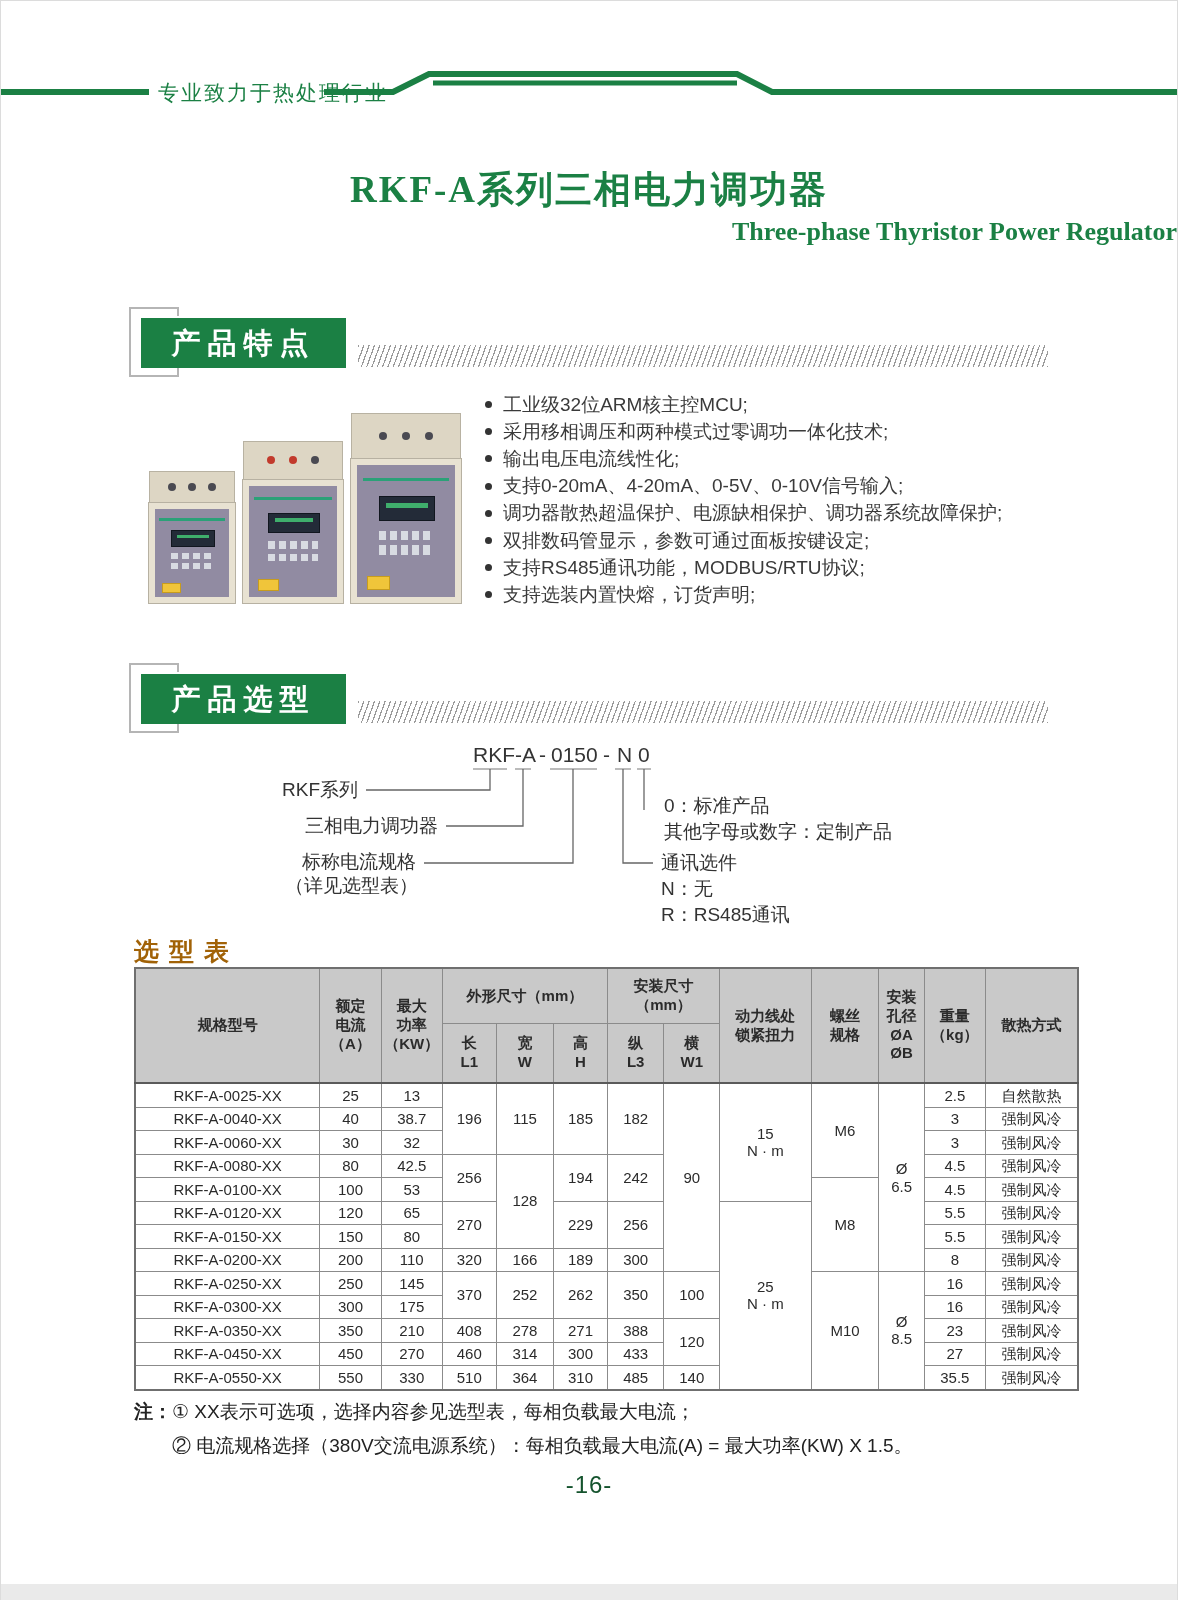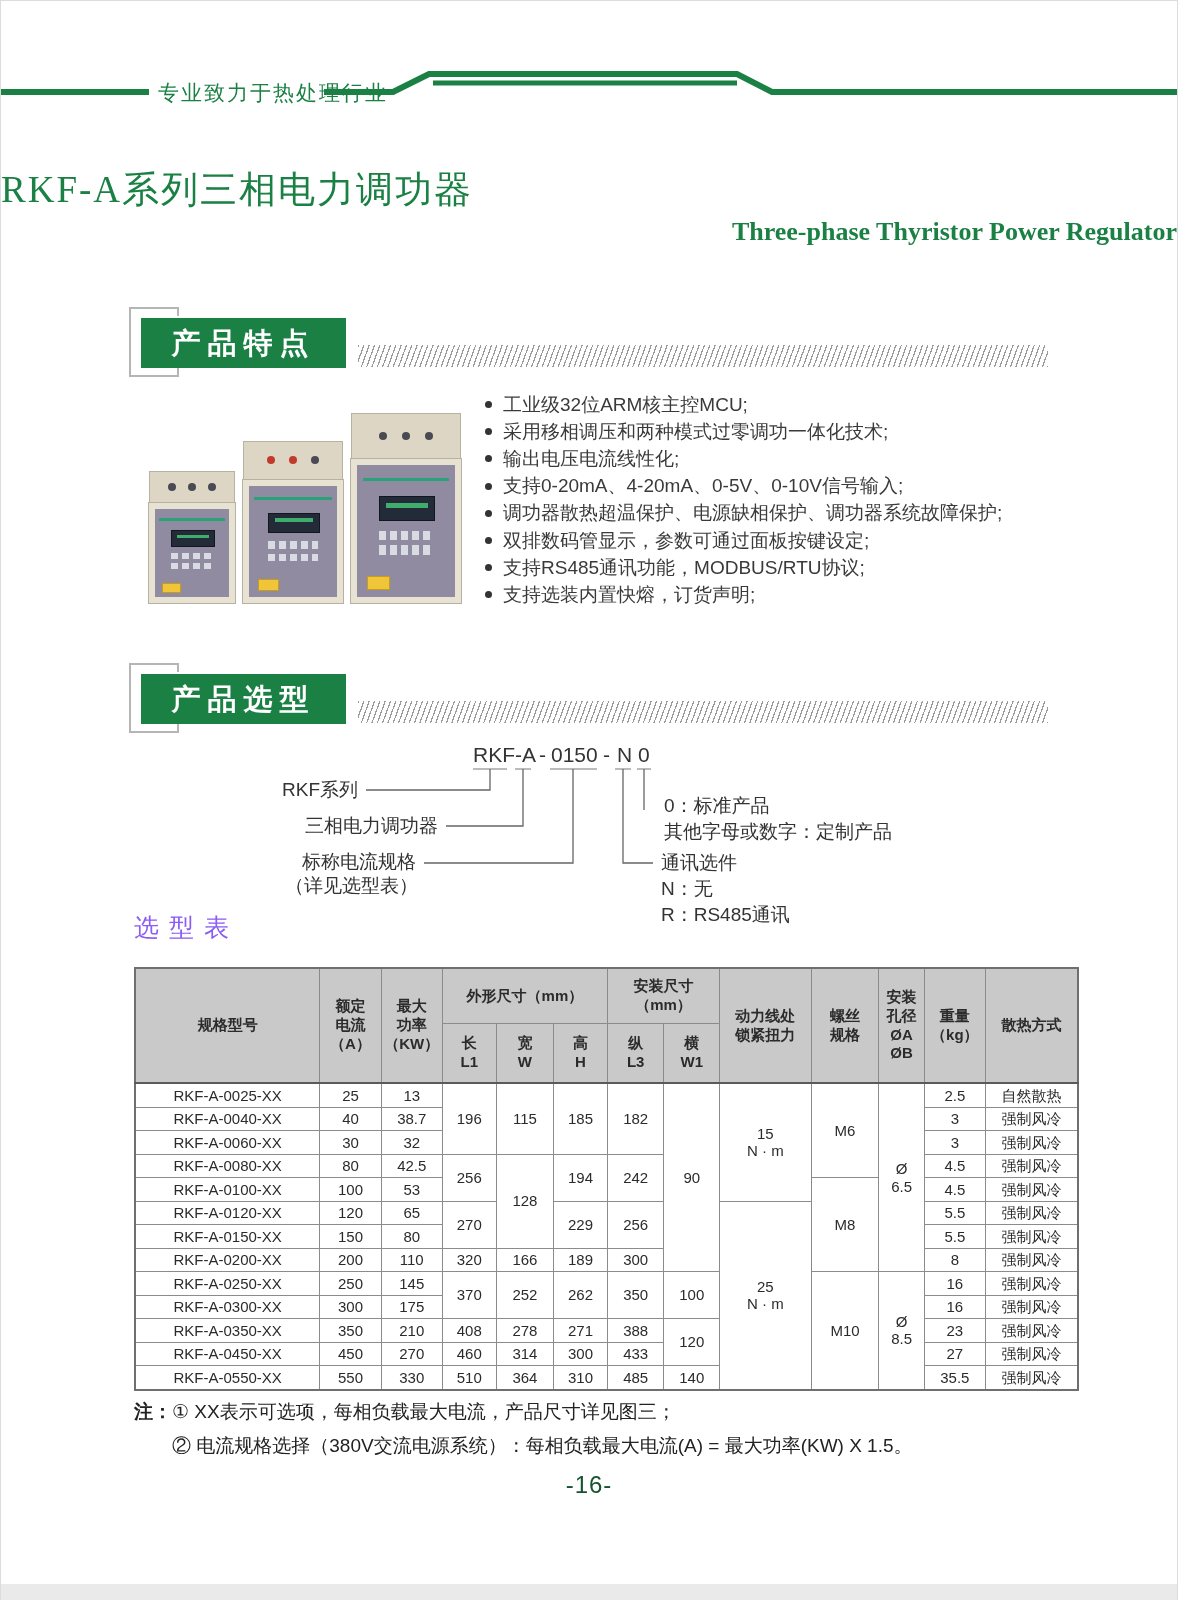--- a/index.html
+++ b/index.html
@@ -5,22 +5,22 @@
   html,body{margin:0;padding:0;background:#fff;}
   .page{
     position:relative;width:1178px;height:1600px;margin:0 auto;background:#ffffff;
     font-family:"Liberation Sans",sans-serif;overflow:hidden;box-sizing:border-box;
     border:1px solid #dcdcdc;border-bottom:none;
   }
   
   .header-rule{position:absolute;left:0;top:0;}
   .tagline{position:absolute;left:157px;top:78px;font-size:21px;color:#1b8044;letter-spacing:2px;}
   
-  .title-zh{position:absolute;left:0;top:164px;width:100%;
-    font-family:"Liberation Serif",serif;font-weight:normal;font-size:37px;color:#1b8044;letter-spacing:2px;}
+  .title-zh{position:absolute;left:0;top:164px;width:100%;text-align:center;
+    font-family:"Liberation Serif",serif;font-weight:bold;font-size:37px;color:#1b8044;letter-spacing:2px;}
   .title-en{position:absolute;left:0;top:216px;width:100%;text-align:right;
     font-family:"Liberation Serif",serif;font-weight:bold;font-size:26px;color:#1b8044;}
   
   .bracket{position:absolute;left:128px;width:50px;height:70px;border:2px solid #b5b5b5;border-right:none;box-sizing:border-box;}
   .bracket::before,.bracket::after{content:"";position:absolute;right:0;width:2px;height:9px;background:#b5b5b5;}
   .bracket::before{top:-2px;}
   .bracket::after{bottom:-2px;}
   .sec-box{position:absolute;left:140px;width:205px;height:50px;background:#1b8044;color:#fff;
     font-size:29px;font-weight:bold;letter-spacing:7px;text-align:center;line-height:50px;}
   .hatch{position:absolute;left:357px;width:690px;height:22px;
@@ -44,21 +44,21 @@
     background:repeating-linear-gradient(90deg,#d8dbe2 0,#d8dbe2 7px,transparent 7px,transparent 11px);}
   .dev-keys2{position:absolute;left:22%;top:61%;width:56%;height:7%;
     background:repeating-linear-gradient(90deg,#d8dbe2 0,#d8dbe2 7px,transparent 7px,transparent 11px);}
   .dev-label{position:absolute;left:10%;bottom:5%;width:22%;height:9%;background:#f0c53a;border:1px solid #c79c1d;}
   
   .diagram{position:absolute;left:0;top:735px;}
   .diagram text{fill:#333;font-family:"Liberation Sans",sans-serif;}
   .diagram .code{font-size:21px;}
   .diagram .lbl{font-size:19px;}
   
-  .table-heading{position:absolute;left:133px;top:910px;font-size:25px;font-weight:normal;color:#8b5cf6;letter-spacing:10px;}
+  .table-heading{position:absolute;left:133px;top:934px;font-size:25px;font-weight:bold;color:#a16207;letter-spacing:10px;}
   .sel-table{position:absolute;left:133px;top:966px;width:945px;border-collapse:collapse;table-layout:fixed;border:2px solid #6f6f6f;}
   .sel-table th,.sel-table td{border:1px solid #8b8b8b;text-align:center;vertical-align:middle;white-space:pre-line;}
   .sel-table th{background:#c9c9c9;font-size:15px;font-weight:bold;color:#2b2b2b;line-height:1.25;padding:2px 0;}
   .sel-table thead tr.grp th{height:50px;}
   .sel-table thead tr.sub th{height:54px;}
   .sel-table thead{border-bottom:2px solid #5a5a5a;}
   .sel-table tbody td{height:22.5px;font-size:15px;color:#2b2b2b;line-height:1.15;padding:0;background:#fff;}
   
   .notes{position:absolute;left:133px;top:1394px;font-size:19px;color:#222;line-height:34px;}
   .notes .note-label{font-weight:bold;}
@@ -398,20 +398,20 @@
           <td>310</td>
           <td>485</td>
           <td>140</td>
           <td>35.5</td>
           <td>强制风冷</td>
         </tr>
       </tbody>
   </table>
 
   <div class="notes">
-    <div><span class="note-label">注：</span><span>① XX表示可选项，每相负载最大电流，产品尺寸详见图三；</span></div>
+    <div><span class="note-label">注：</span><span>① XX表示可选项，选择内容参见选型表，每相负载最大电流；</span></div>
     <div class="note-line2"><span>② 电流规格选择（380V交流电源系统）：每相负载最大电流(A) = 最大功率(KW) X 1.5。</span></div>
   </div>
 
   <div class="page-number">-16-</div>
   <div class="footer-bar"></div>
 
 </div>
 
 </body></html>

